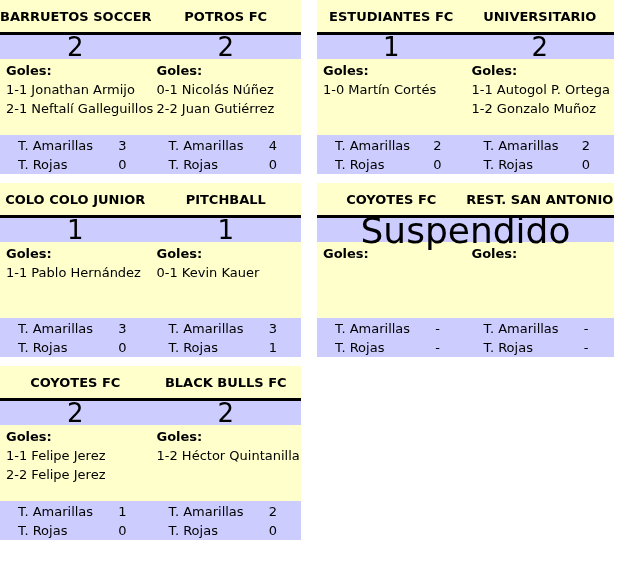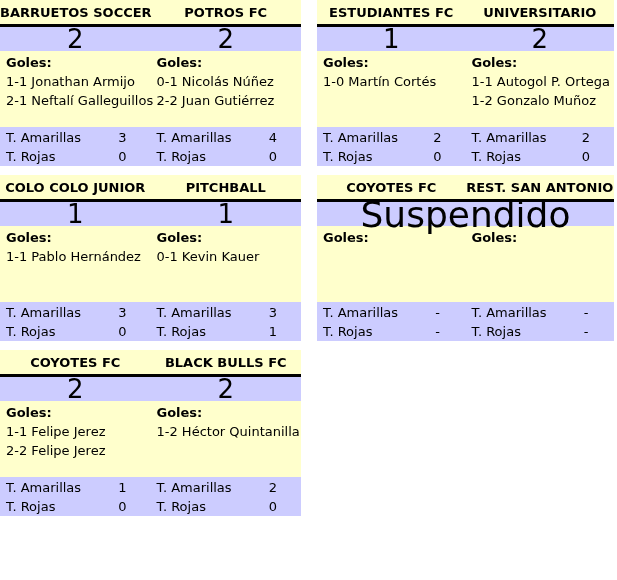--- a/index.html
+++ b/index.html
@@ -8,21 +8,21 @@
     background: #ffffff;
     font-family: "DejaVu Sans", "Liberation Sans", sans-serif;
     color: #000000;
     overflow: hidden;
   }
   .page { width: 617px; height: 580px; }
   .band { display: flex; column-gap: 16px; margin-bottom: 9px; }
   .card { flex: 0 0 301px; }
   .band .card.right { flex: 0 0 297px; }
   .card-header {
-    height: 24px; background: #FFFFCC;
+    height: 32px; background: #FFFFCC;
     display: flex; align-items: center;
   }
   .team-name {
     width: 50%; text-align: center;
     font-weight: bold; font-size: 13px;
     white-space: nowrap;
   }
   .divider { height: 3px; background: #000000; }
   .score-row {
     height: 24px; background: #CCCCFF;
@@ -43,21 +43,21 @@
   .goals-col {
     width: 50%; box-sizing: border-box;
     padding-left: 6px; font-size: 13px; line-height: 19px;
     white-space: nowrap;
   }
   .goals-label { font-weight: bold; }
   .cards-row {
     height: 39px; background: #CCCCFF;
     display: flex; box-sizing: border-box; padding-top: 1px;
   }
-  .cards-col { width: 50%; font-size: 13px; line-height: 19px; }
+  .cards-col { width: 50%; font-size: 13px; line-height: 19px; padding-left: 12px; }
   .card-line { display: flex; padding: 0 6px; }
   .card-line .lbl { flex: 1; white-space: nowrap; }
   .card-line .val { width: 40px; text-align: center; margin-right: 2px; }
 </style>
 </head>
 <body>
 
 <div class="page">
 
   <div class="band">

